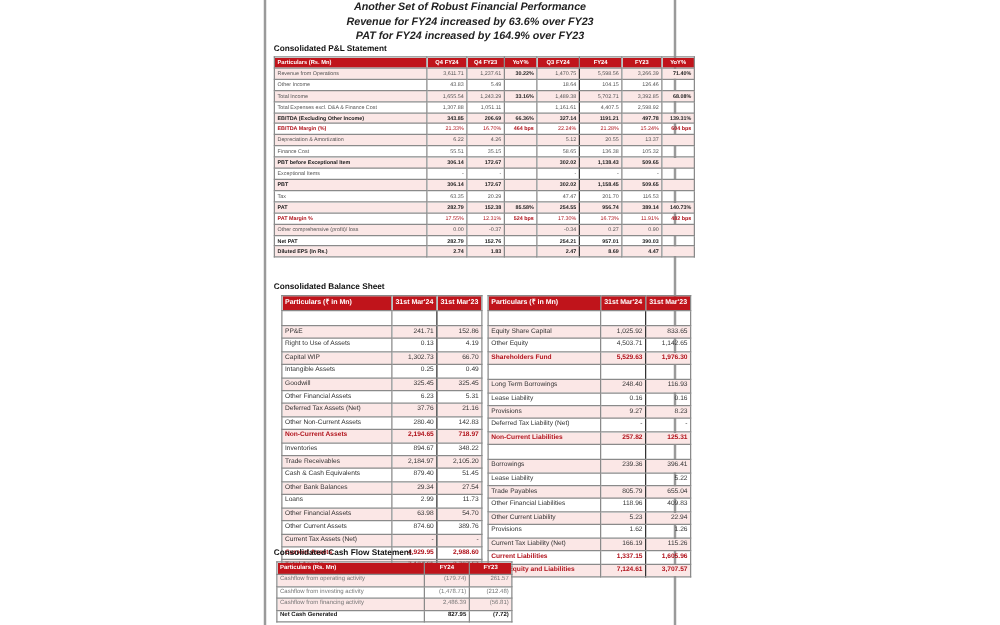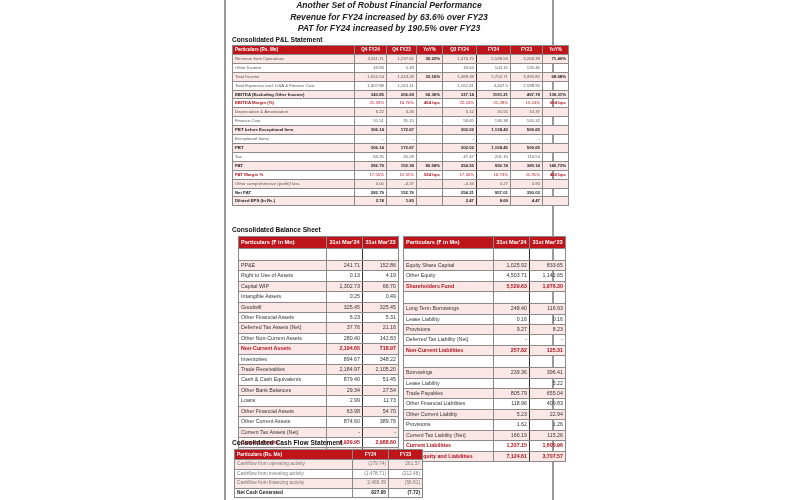--- a/index.html
+++ b/index.html
@@ -1,17 +1,17 @@
 <!DOCTYPE html>
 <html><head>
 <meta charset="utf-8">
 <style>
   html, body { margin:0; padding:0; background:#ffffff; }
   body { width:800px; height:500px; position:relative; overflow:hidden; font-family:"Liberation Sans", sans-serif; }
-  .page { position:absolute; left:224px; top:0; width:330px; height:500px; border-left:2px solid #9a9a9a; border-right:2px solid #9a9a9a; background:#fff; box-sizing:border-box; }
+  .page { position:absolute; left:211px; top:0; width:330px; height:500px; border-left:2px solid #9a9a9a; border-right:2px solid #9a9a9a; background:#fff; box-sizing:border-box; }
   .headline { text-align:center; font-style:italic; font-weight:bold; color:#222; font-size:8.6px; line-height:11.5px; margin-top:0px; }
   .section-title { font-weight:bold; font-size:6.6px; color:#111; position:absolute; }
   table { border-collapse:collapse; position:absolute; font-size:4.3px; color:#555; table-layout:fixed; }
   td, th { border:0.6px solid #8a8a8a; padding:0 2px; height:7.9px; line-height:7.9px; white-space:nowrap; overflow:hidden; }
   th { background:#c0141b; color:#fff; font-weight:bold; text-align:center; font-size:4.6px; }
   th.left { text-align:left; }
   td.num { text-align:right; }
   tr.pink td { background:#fbe7e6; }
   tr.bold td { font-weight:bold; color:#222; }
   tr.red td.label { color:#b0121b; font-weight:bold; }
@@ -25,21 +25,21 @@
   .cf tr.bold td { color:#222; font-weight:bold; }
   .red-text { color:#b0121b !important; }
 </style>
 </head>
 <body>
 
 <div class="page">
   <div class="headline">
     <div>Another Set of Robust Financial Performance</div>
     <div>Revenue for FY24 increased by 63.6% over FY23</div>
-    <div>PAT for FY24 increased by 190.5% over FY23</div>
+    <div>PAT for FY24 increased by 164.9% over FY23</div>
   </div>
 
   <div class="section-title" style="left:6px; top:36px;">Consolidated P&amp;L Statement</div>
   <table class="pl" id="pl-table" style="left:6px; top:45px; width:336px;">
     <colgroup>
       <col style="width:122px">
         <col style="width:32px">
         <col style="width:30px">
         <col style="width:26px">
         <col style="width:34px">

